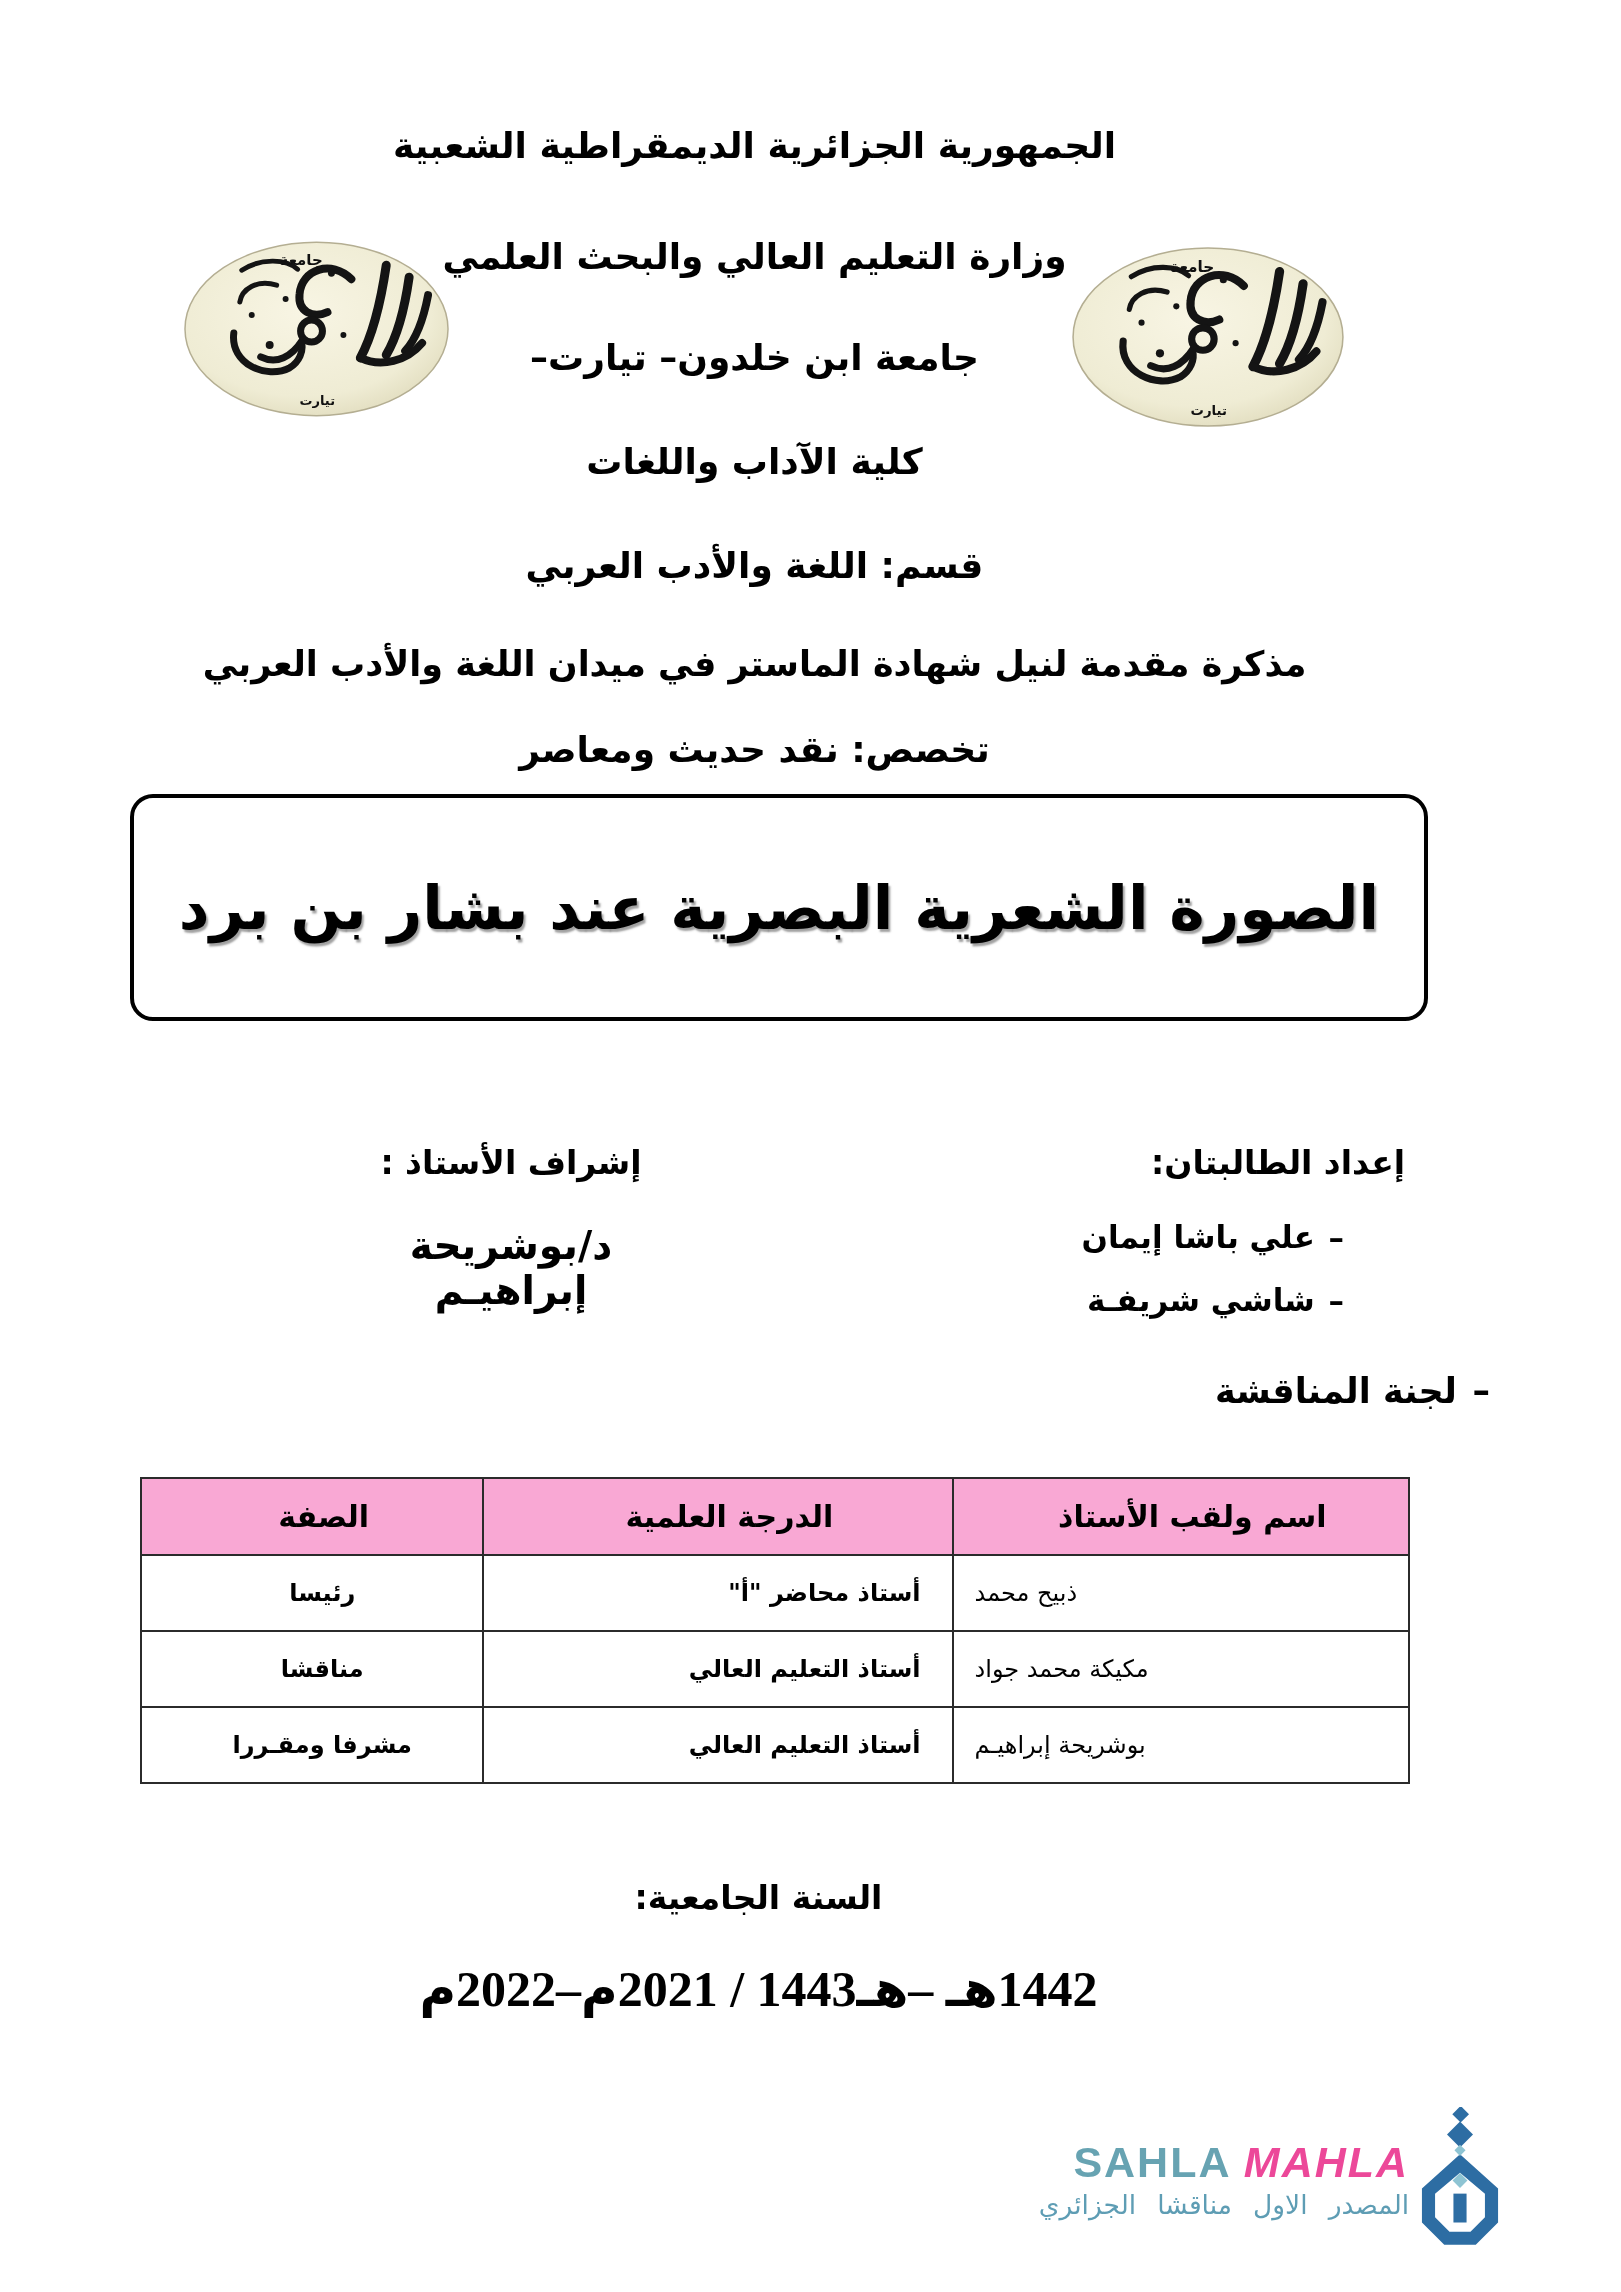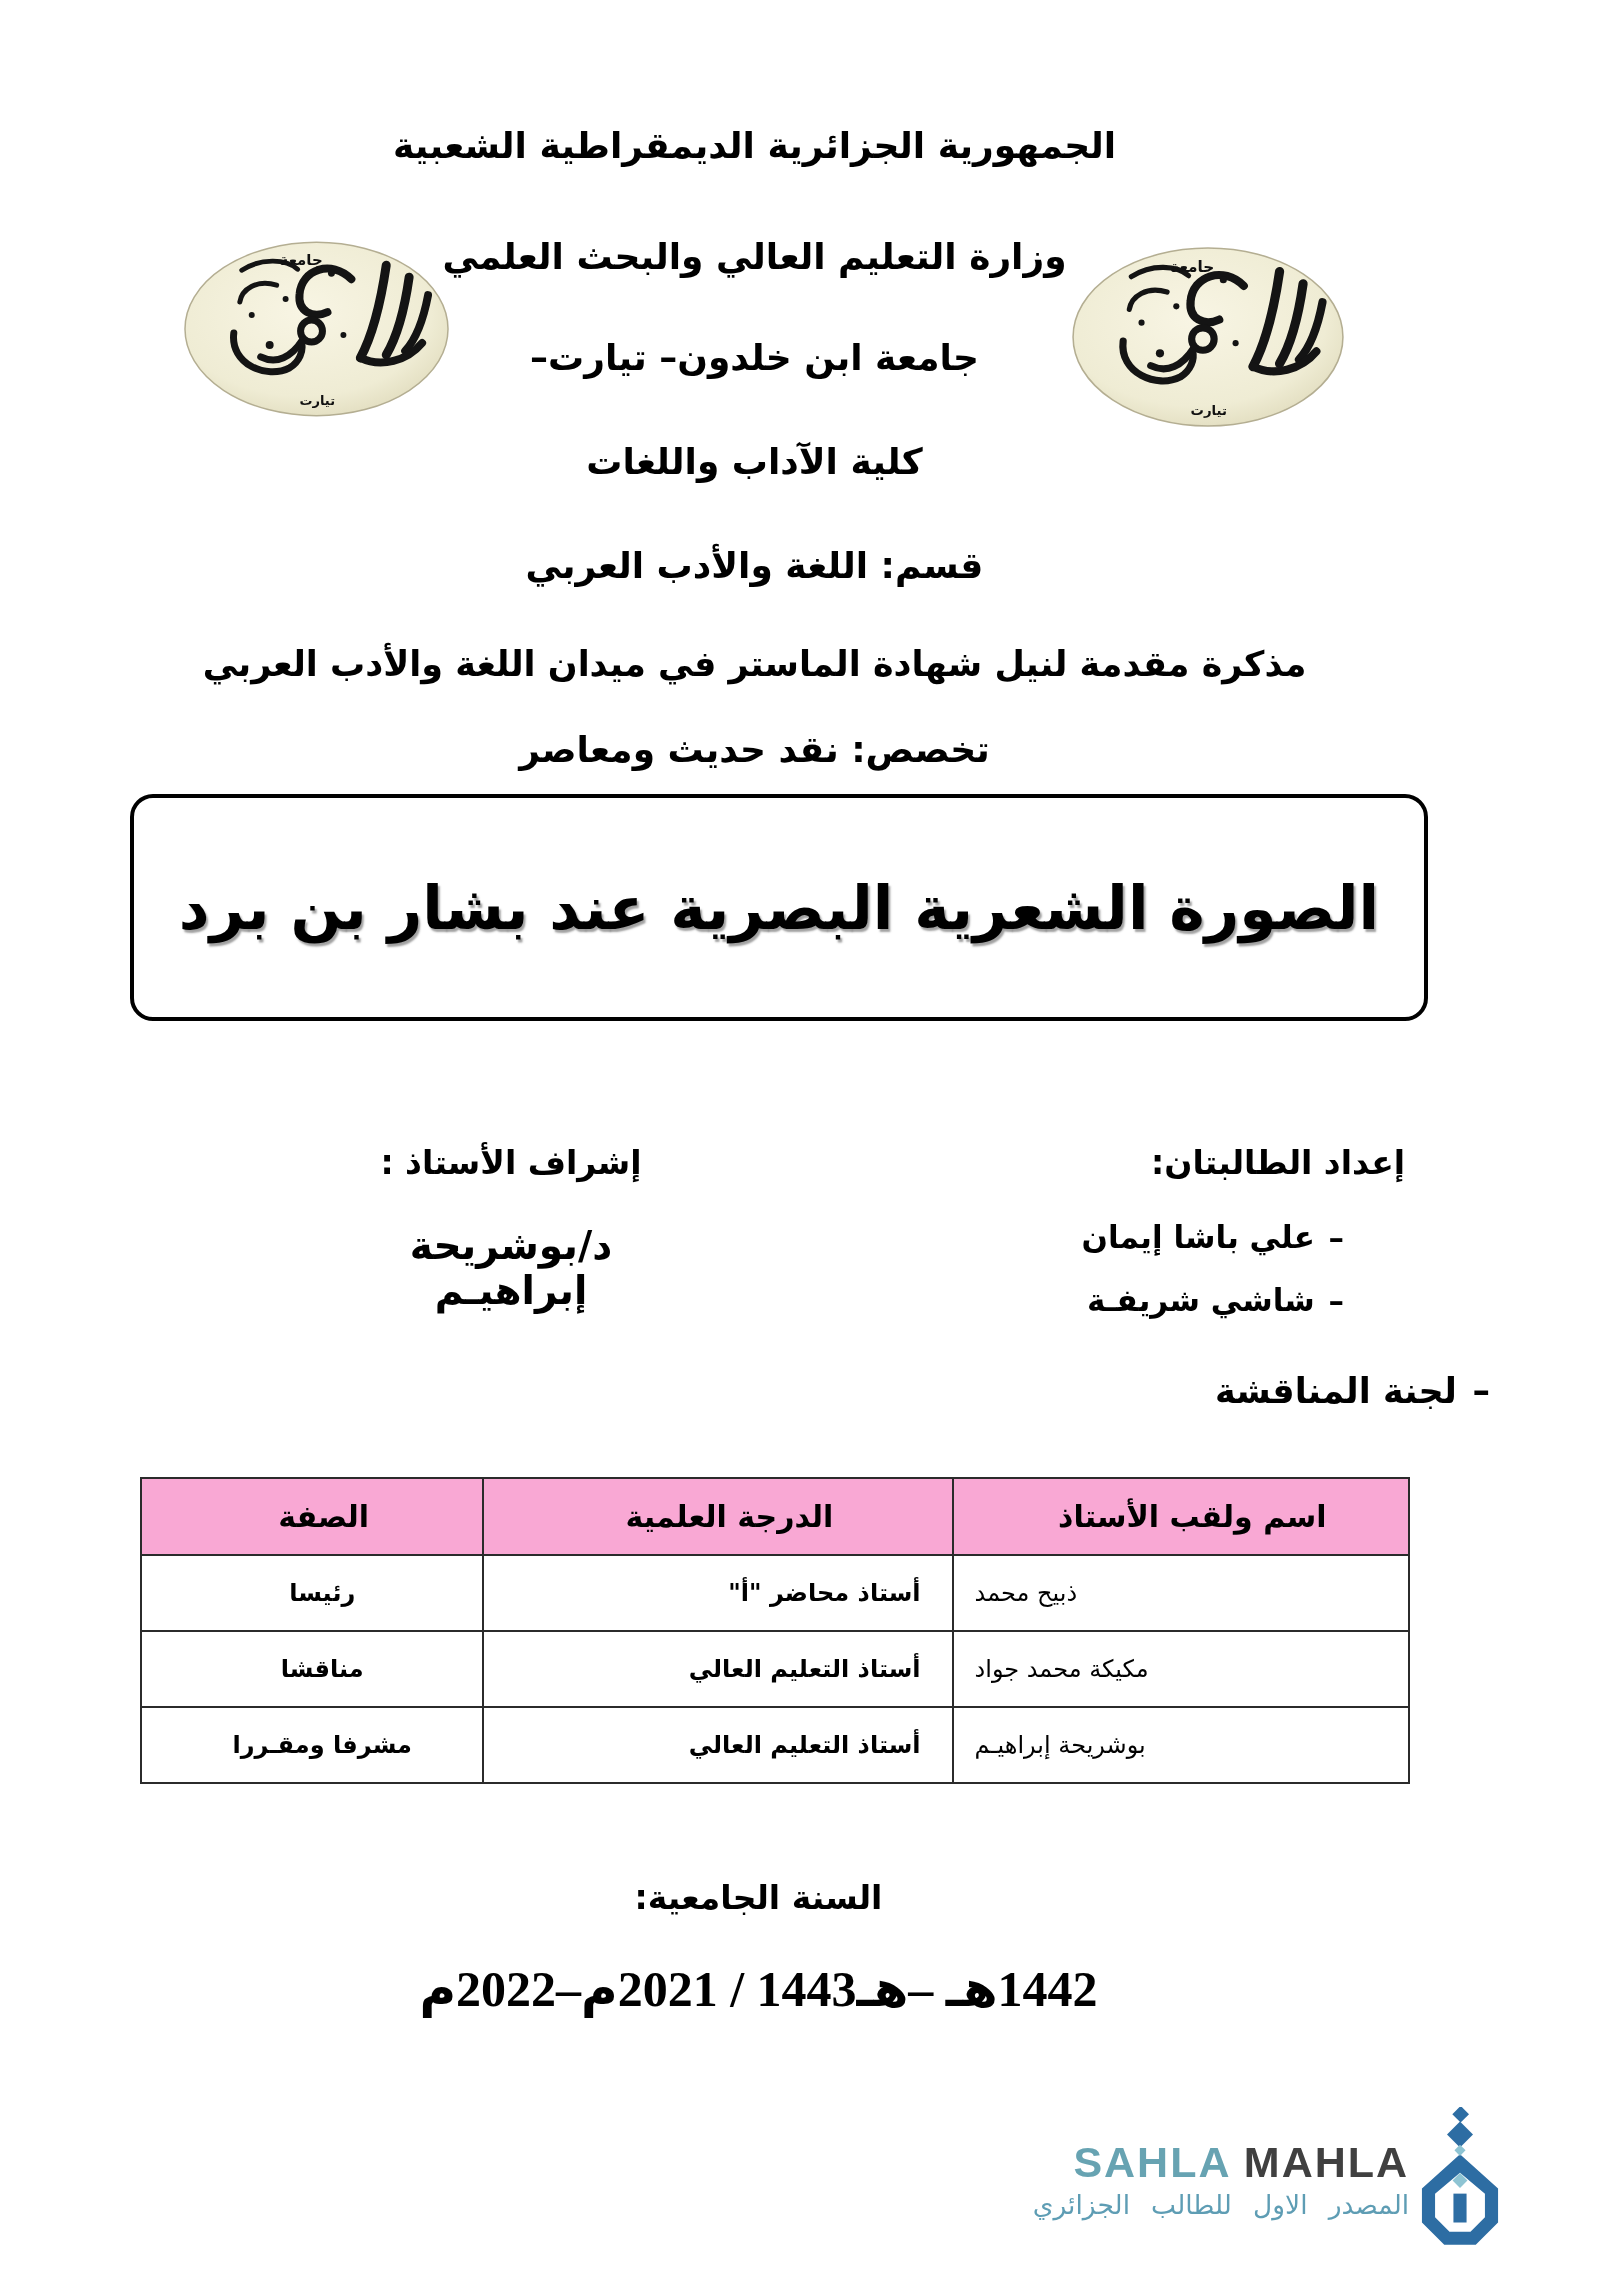--- a/index.html
+++ b/index.html
@@ -243,23 +243,23 @@
       </tr>
     </tbody>
   </table>
 
   <div class="year-label">السنة الجامعية:</div>
   <div class="year-value">1442هـ –هـ1443 / 2021م–2022م</div>
 
   <div class="brand">
     <div class="brand-text">
       <div class="brand-word">
-        <span id="bw1" style="color: rgb(103, 163, 178);">SAHLA </span><span id="bw2" style="color: #404040;">MAHLA</span>
+        <span id="bw1" style="color: rgb(103, 163, 178);">SAHLA </span><span id="bw2" style="color: #ec4899; font-style: italic;">MAHLA</span>
       </div>
-      <div class="brand-tagline" id="btag" style="color: rgb(94, 157, 180);">المصدر الاول للطالب الجزائري</div>
+      <div class="brand-tagline" id="btag" style="color: rgb(94, 157, 180);">المصدر الاول مناقشا الجزائري</div>
     </div>
     <svg class="brand-icon" id="bicon" viewBox="0 0 70 112" xmlns="http://www.w3.org/2000/svg" aria-hidden="true">
       <g class="ic-dark">
         <rect x="31" y="1" width="9" height="9" transform="rotate(45 35.5 5.5)" fill="#2d6da3"></rect>
         <rect x="28" y="14" width="14" height="14" transform="rotate(45 35 21)" fill="#2d6da3"></rect>
         <path d="M35 36 L64 62 L64 88 L47 105 L23 105 L6 88 L6 62 Z
                  M35 50 L16 66 L16 84 L27 95 L43 95 L54 84 L54 66 Z" fill-rule="evenodd" fill="#2d6da3"></path>
         <rect x="30" y="66" width="10" height="22" fill="#2d6da3"></rect>
       </g>
       <g class="ic-light">

